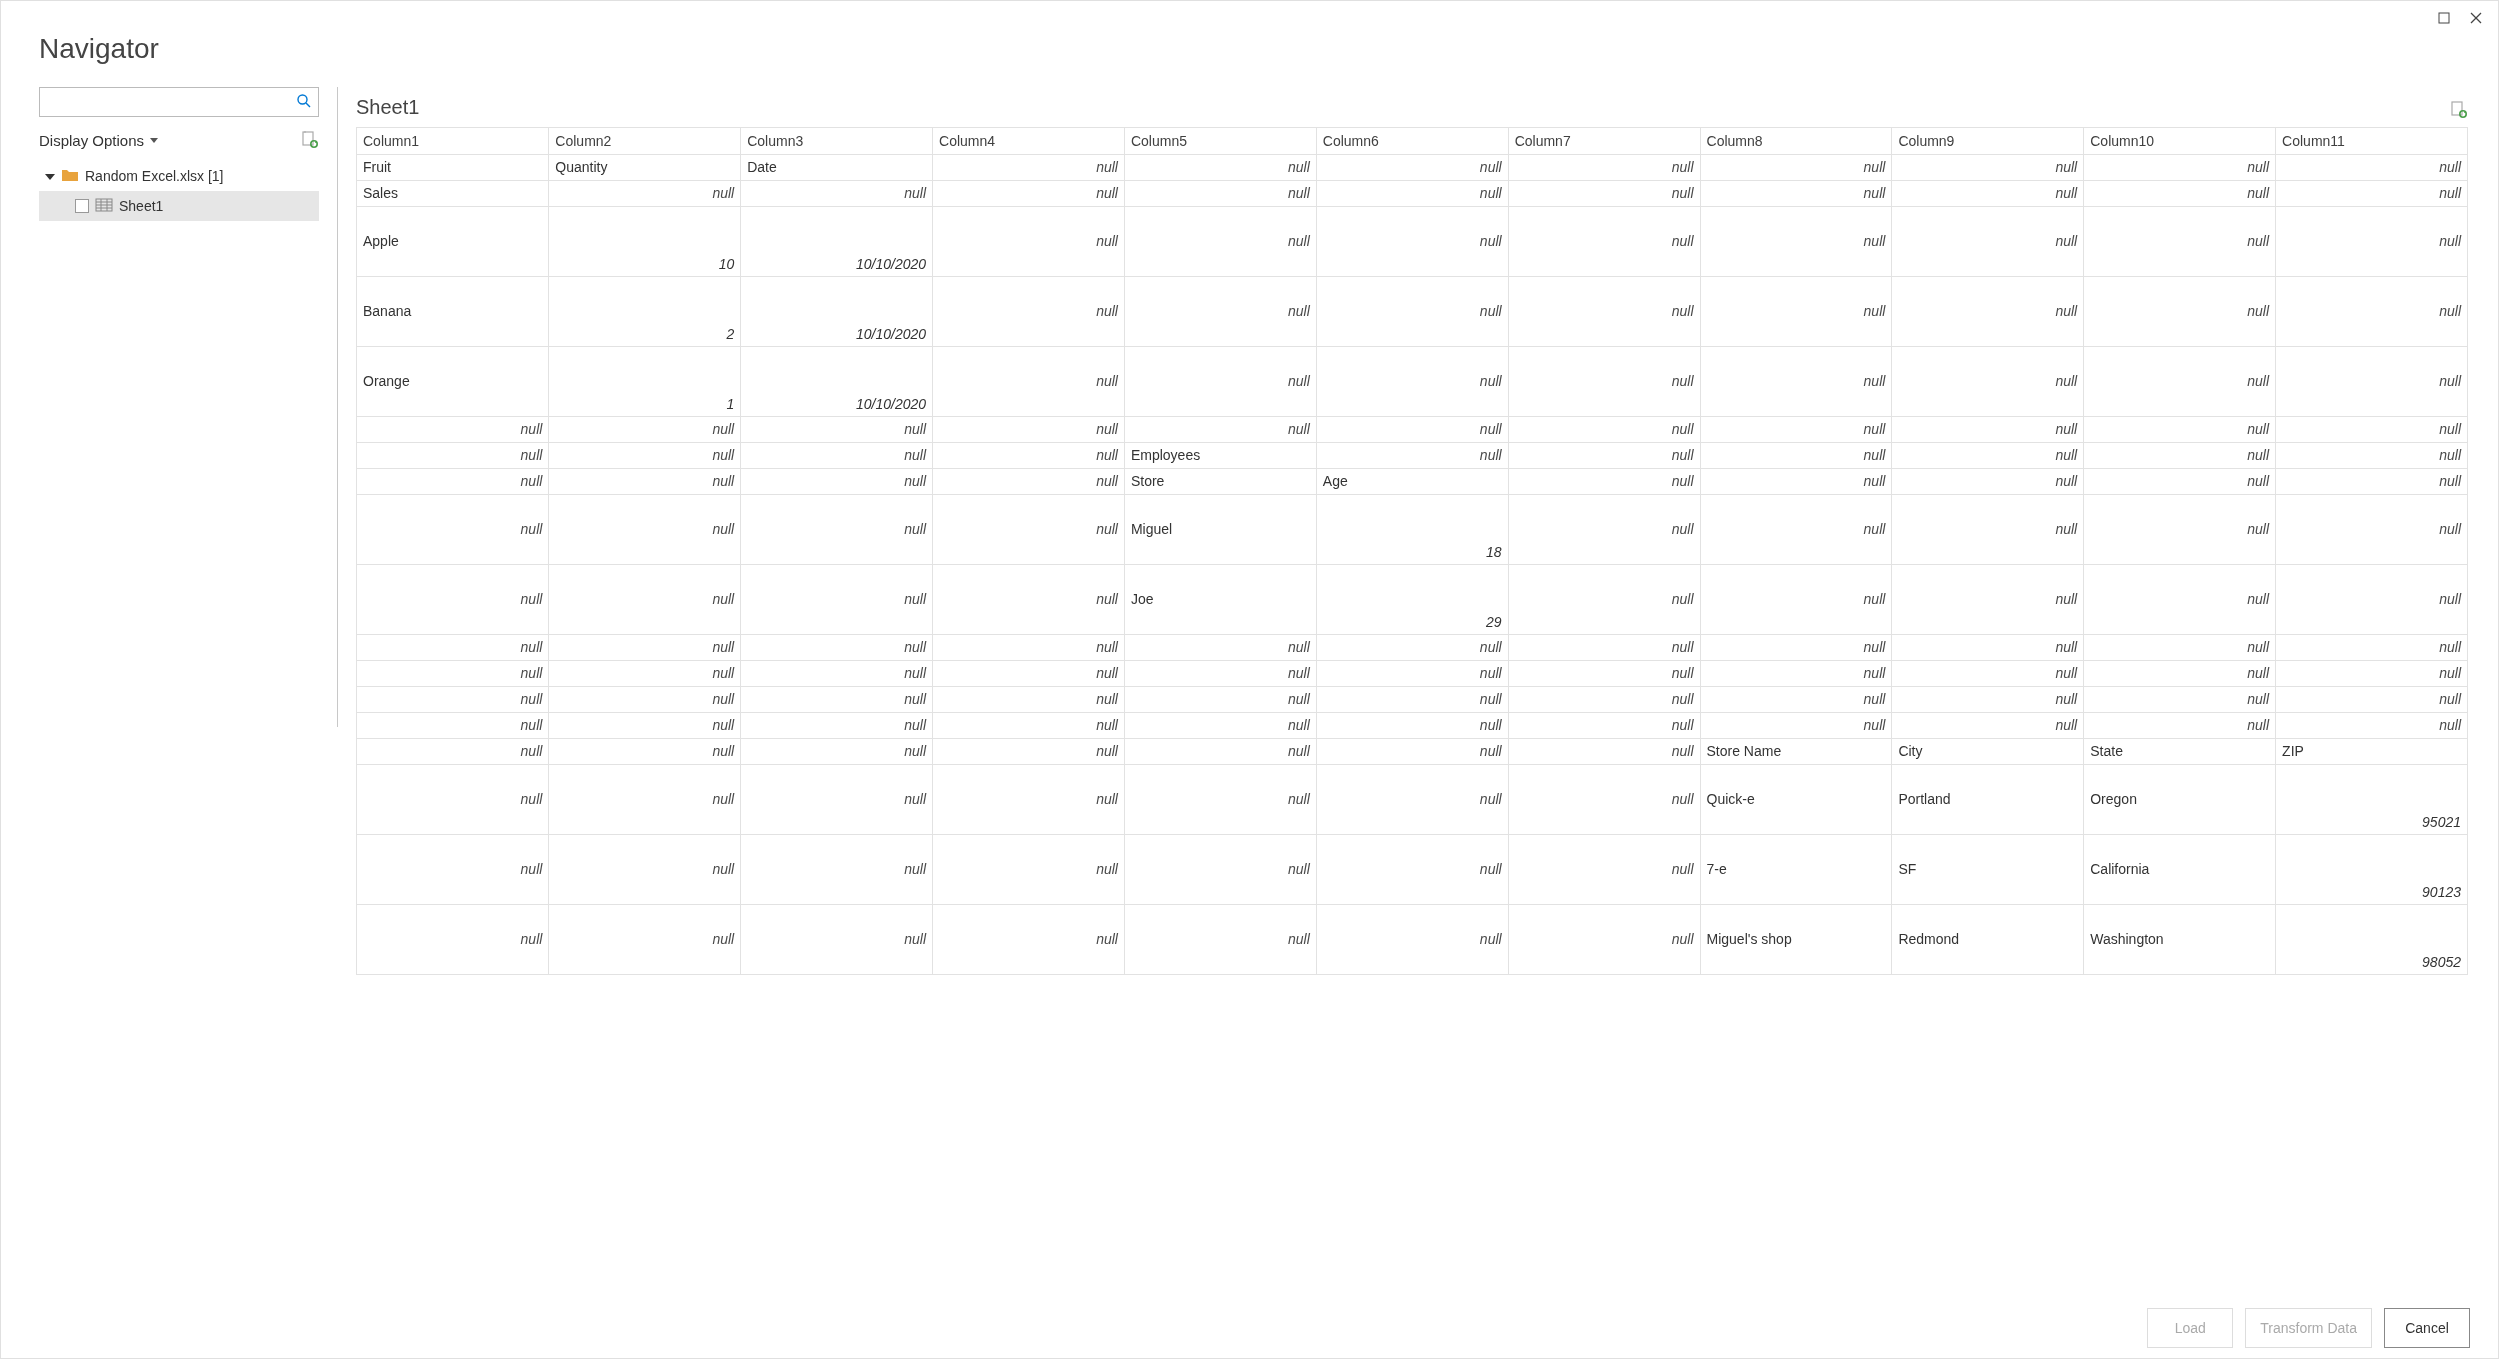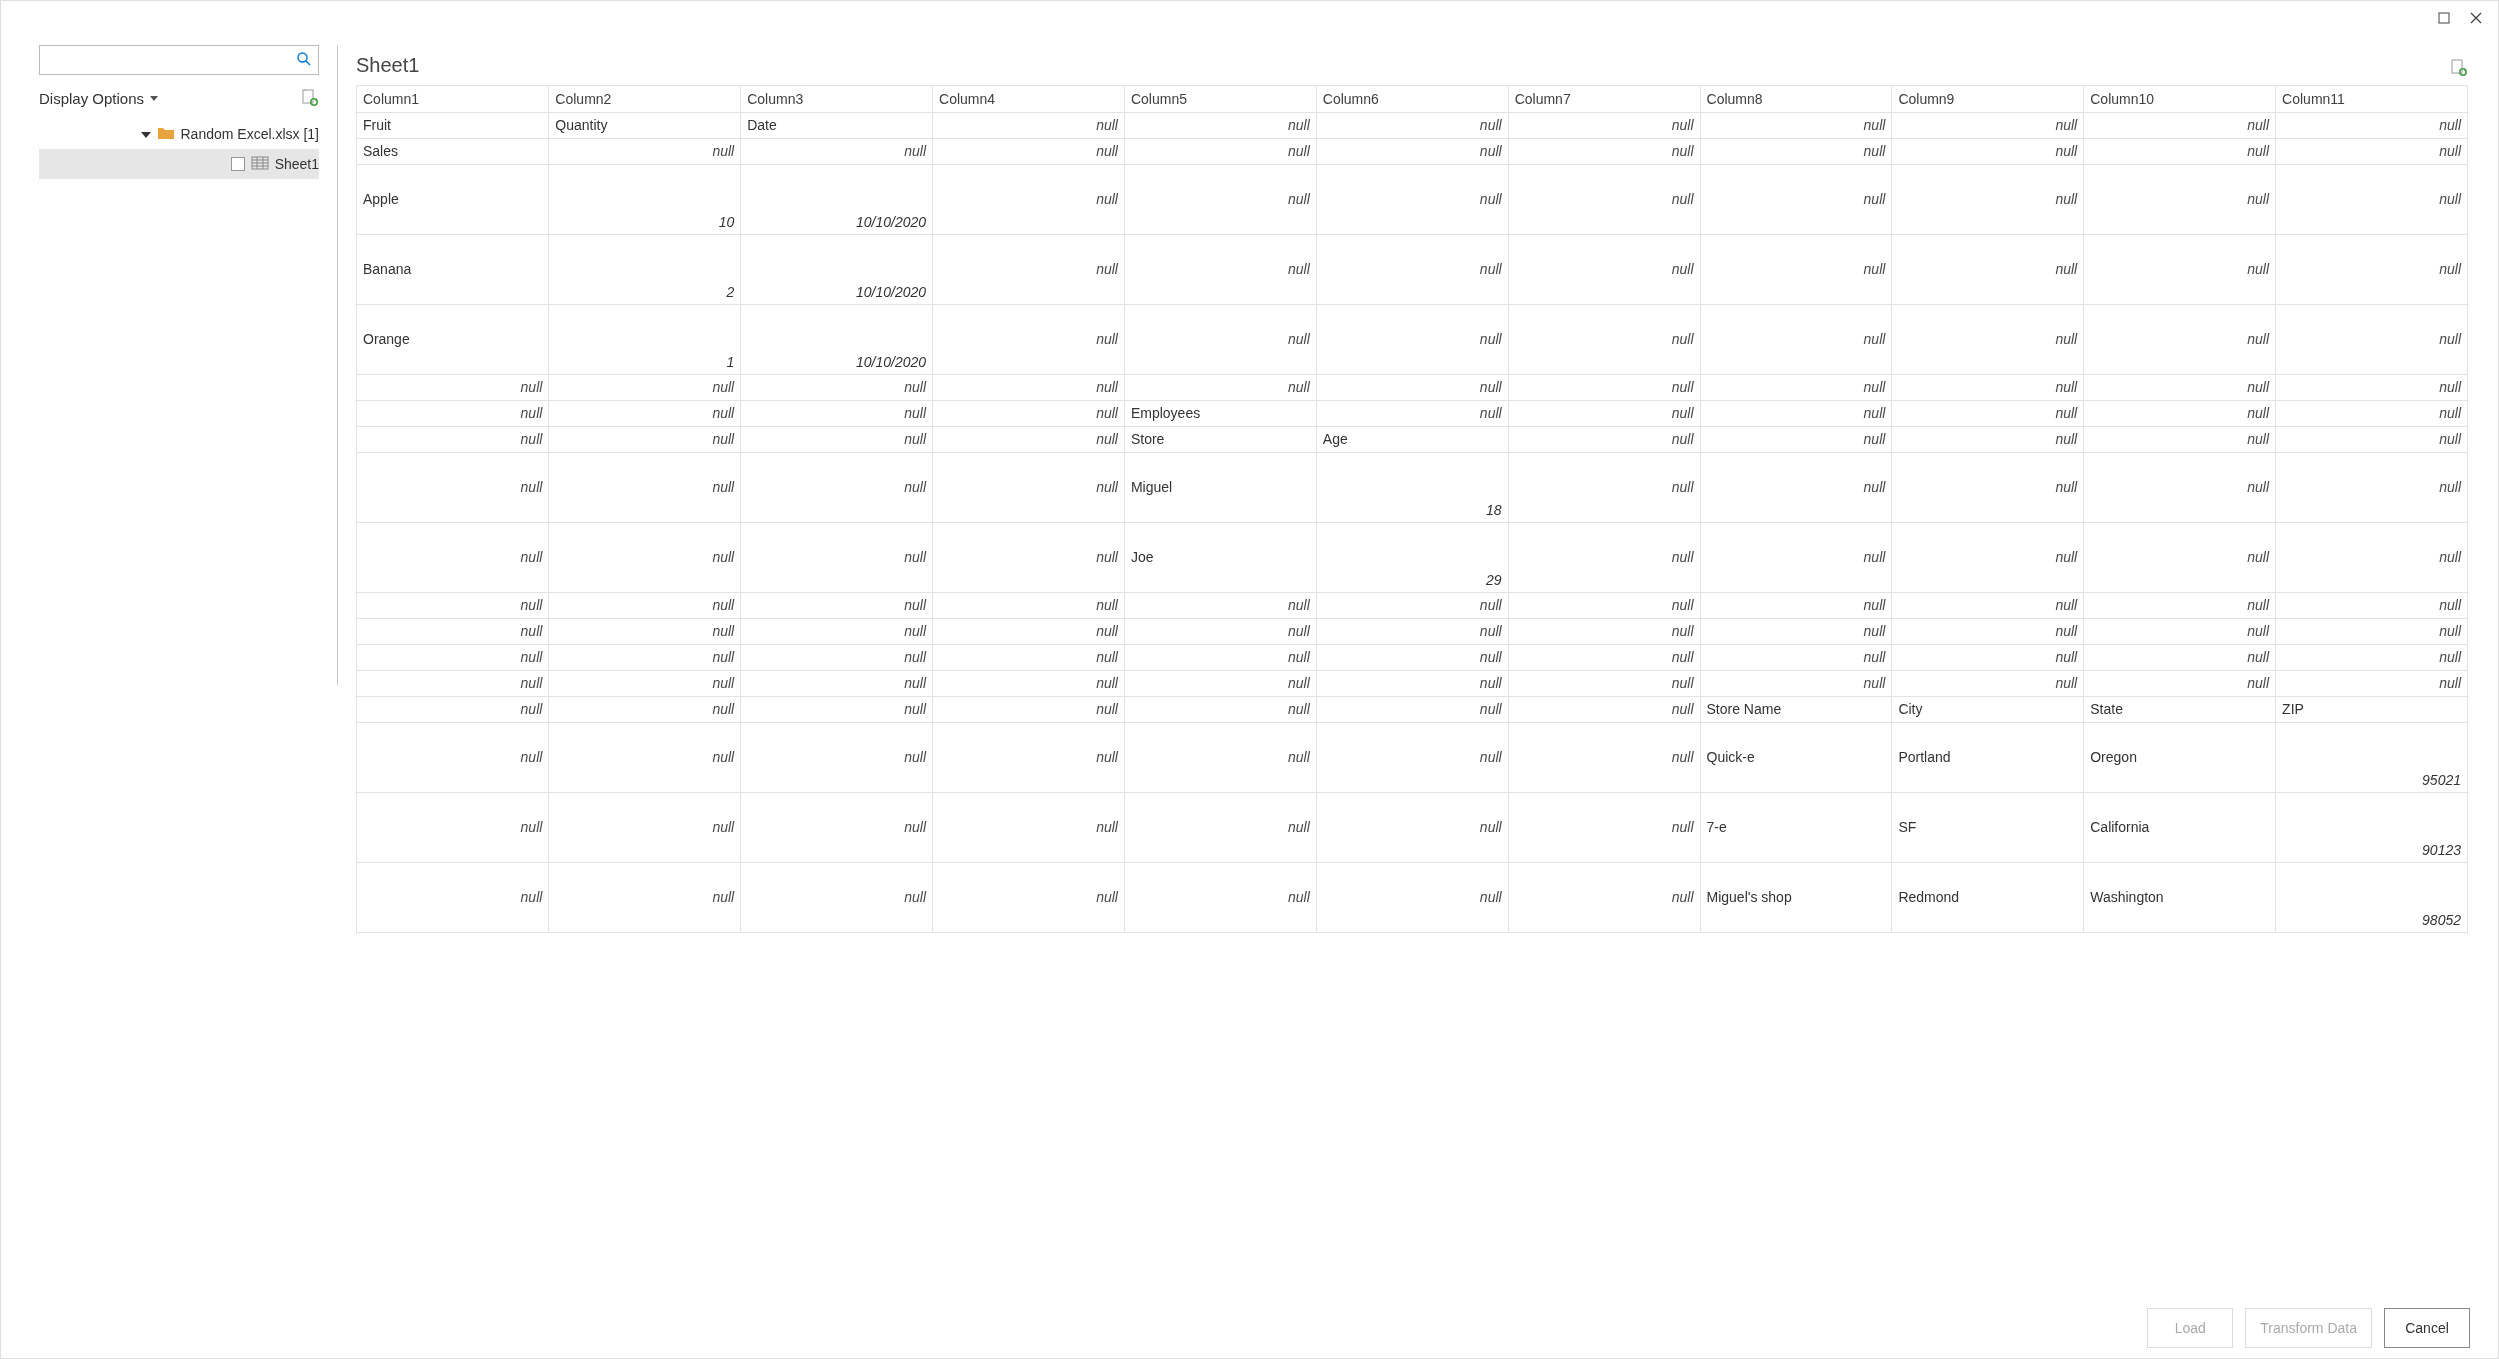--- a/index.html
+++ b/index.html
@@ -99,21 +99,20 @@
   .tree {
     font-size: 14px;
   }
   .tree-item {
     display: flex;
     align-items: center;
     height: 30px;
     padding-left: 6px;
     cursor: pointer;
     gap: 6px;
-    justify-content: flex-end;
   }
   .tree-item.child {
     padding-left: 36px;
   }
   .tree-item.selected {
     background: #e6e6e6;
   }
   .expander {
     width: 0; height: 0;
     border-left: 5px solid transparent;
@@ -240,20 +239,23 @@
         </svg>
     </div>
     <div class="titlebar-btn">
       <svg viewBox="0 0 12 12">
           <line x1="1" y1="1" x2="11" y2="11" stroke="currentColor" stroke-width="1.2"></line>
           <line x1="11" y1="1" x2="1" y2="11" stroke="currentColor" stroke-width="1.2"></line>
         </svg>
     </div>
   </div>
 
+  <div class="header">
+    <div class="header-title">Navigator</div>
+  </div>
 
   <div class="body">
 
     <div class="left-pane">
 
       <div class="search-box">
         <input class="search-input" placeholder="" style="">
         <span class="search-icon">
           <svg width="16" height="16" viewBox="0 0 16 16">
               <circle cx="6.5" cy="6.5" r="4.5" fill="none" stroke="currentColor" stroke-width="1.4"></circle>

